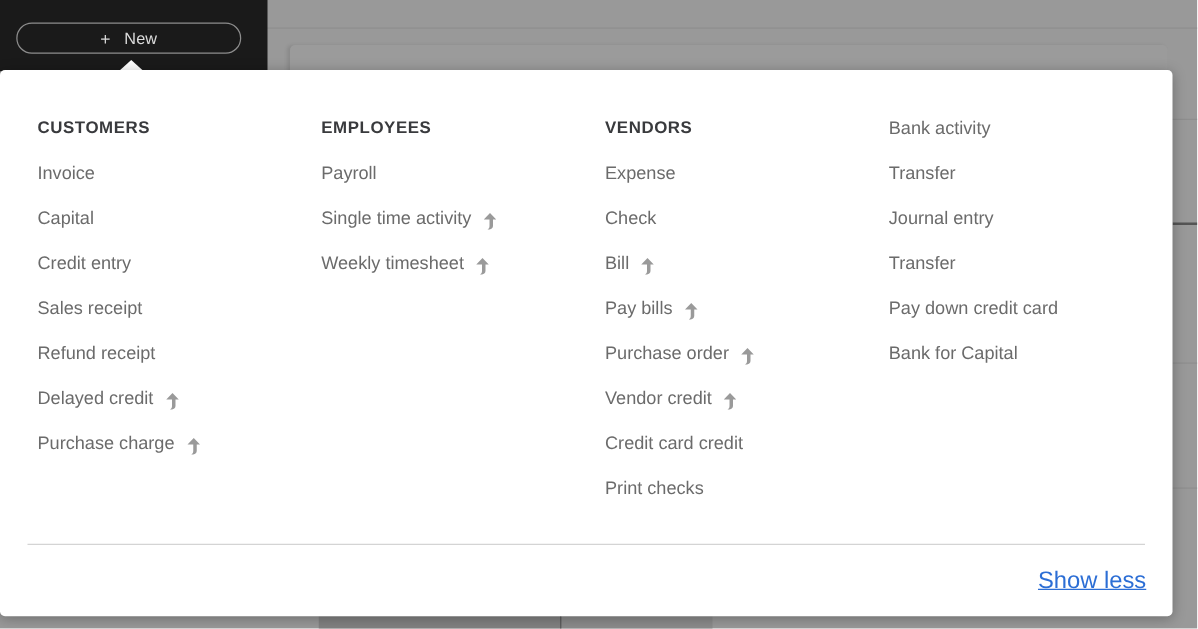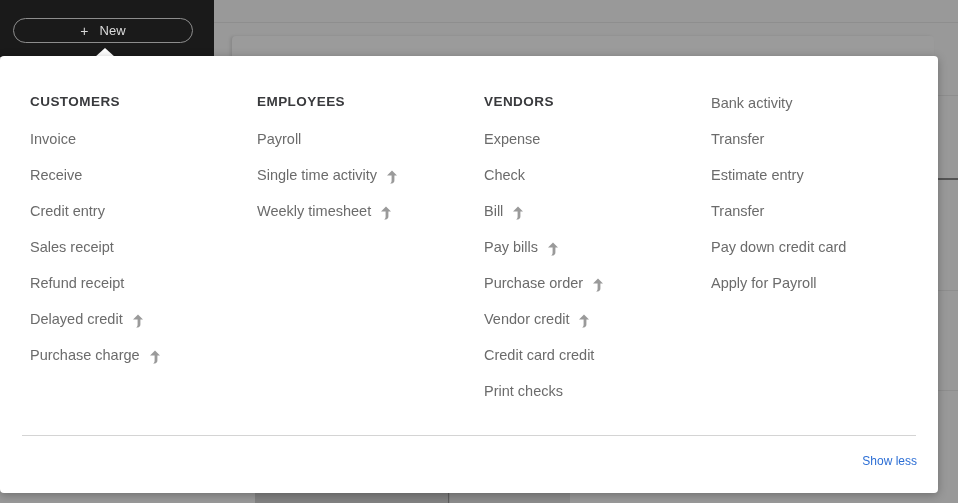--- a/index.html
+++ b/index.html
@@ -146,24 +146,25 @@
   .divider {
     position: absolute;
     left: 22px; top: 379px;
     width: 894px;
     height: 1px;
     background: #d4d4d4;
   }
   .show-less {
     position: absolute;
     right: 21px; top: 398px;
-    font-size: 12px;
+    font-size: 19px;
     color: #2c6ed5;
     cursor: pointer;
     white-space: nowrap;
+    text-decoration: underline;
   }
 </style>
 </head>
 <body>
 
 <div id="screen">
 
   <div class="backdrop">
     <div class="bg-card"></div>
     <div class="bg-rule" style="left:0; top:22px; width:958px;"></div>
@@ -186,21 +187,21 @@
   <div class="panel-caret"></div>
 
   <div class="panel">
     <div class="columns" id="columns">
         <div class="column">
           <div class="col-head">CUSTOMERS</div>
           <div class="menu-item">
             <span class="menu-item-label">Invoice</span>
           </div>
           <div class="menu-item">
-            <span class="menu-item-label">Receive</span>
+            <span class="menu-item-label">Capital</span>
           </div>
           <div class="menu-item">
             <span class="menu-item-label">Credit entry</span>
           </div>
           <div class="menu-item">
             <span class="menu-item-label">Sales receipt</span>
           </div>
           <div class="menu-item">
             <span class="menu-item-label">Refund receipt</span>
           </div>
@@ -275,30 +276,30 @@
           </div>
         </div>
         <div class="column">
           <div class="menu-item">
             <span class="menu-item-label">Bank activity</span>
           </div>
           <div class="menu-item">
             <span class="menu-item-label">Transfer</span>
           </div>
           <div class="menu-item">
-            <span class="menu-item-label">Estimate entry</span>
+            <span class="menu-item-label">Journal entry</span>
           </div>
           <div class="menu-item">
             <span class="menu-item-label">Transfer</span>
           </div>
           <div class="menu-item">
             <span class="menu-item-label">Pay down credit card</span>
           </div>
           <div class="menu-item">
-            <span class="menu-item-label">Apply for Payroll</span>
+            <span class="menu-item-label">Bank for Capital</span>
           </div>
         </div>
       </div>
 
     <div class="divider"></div>
     <div class="show-less">Show less</div>
   </div>
 
 </div>
 

